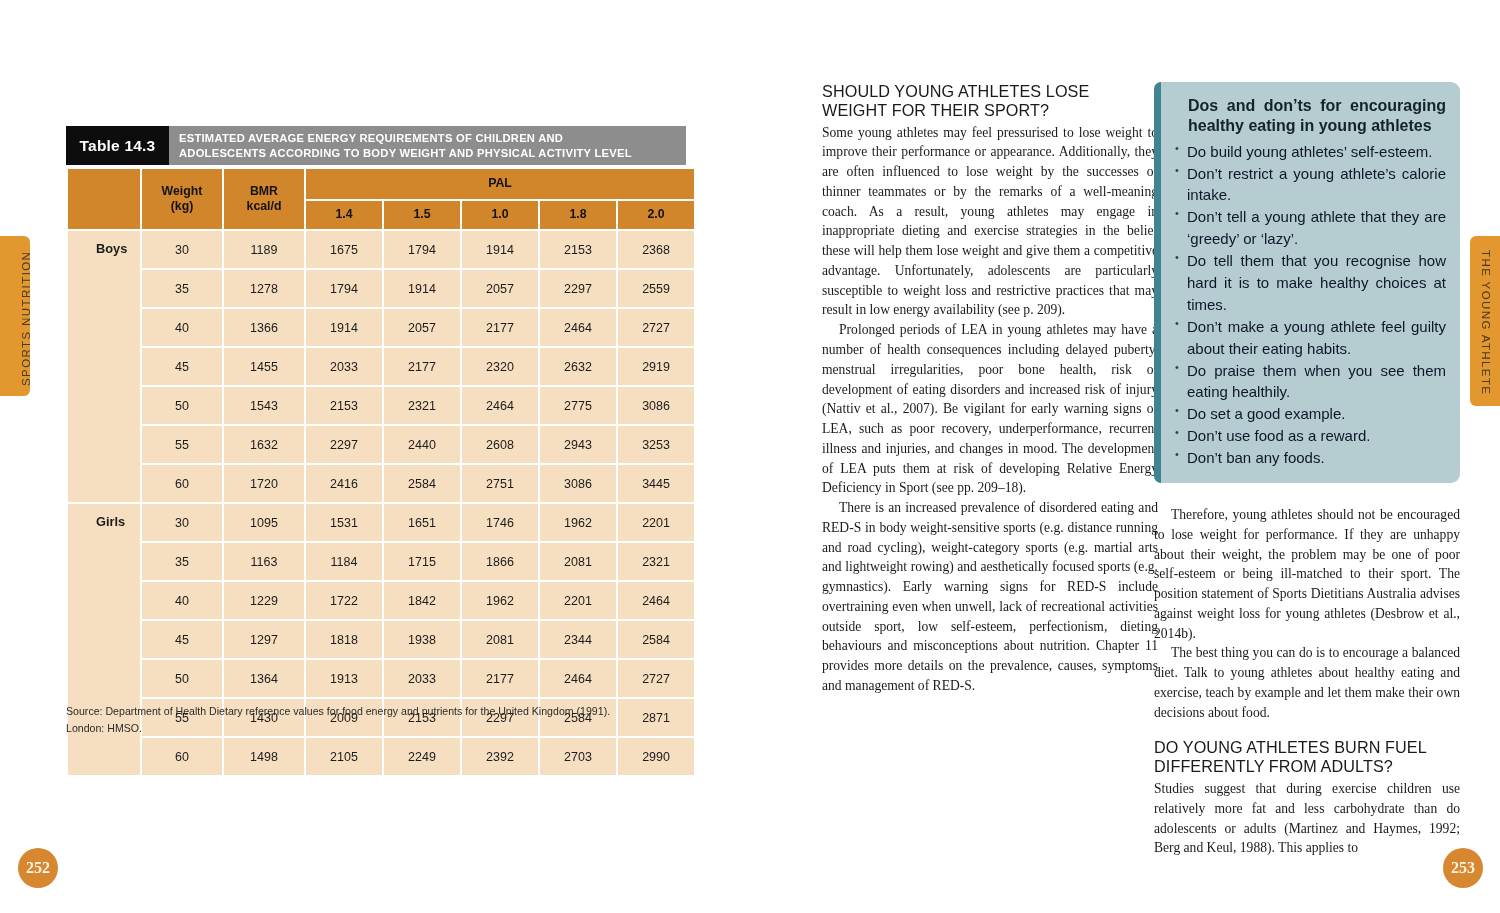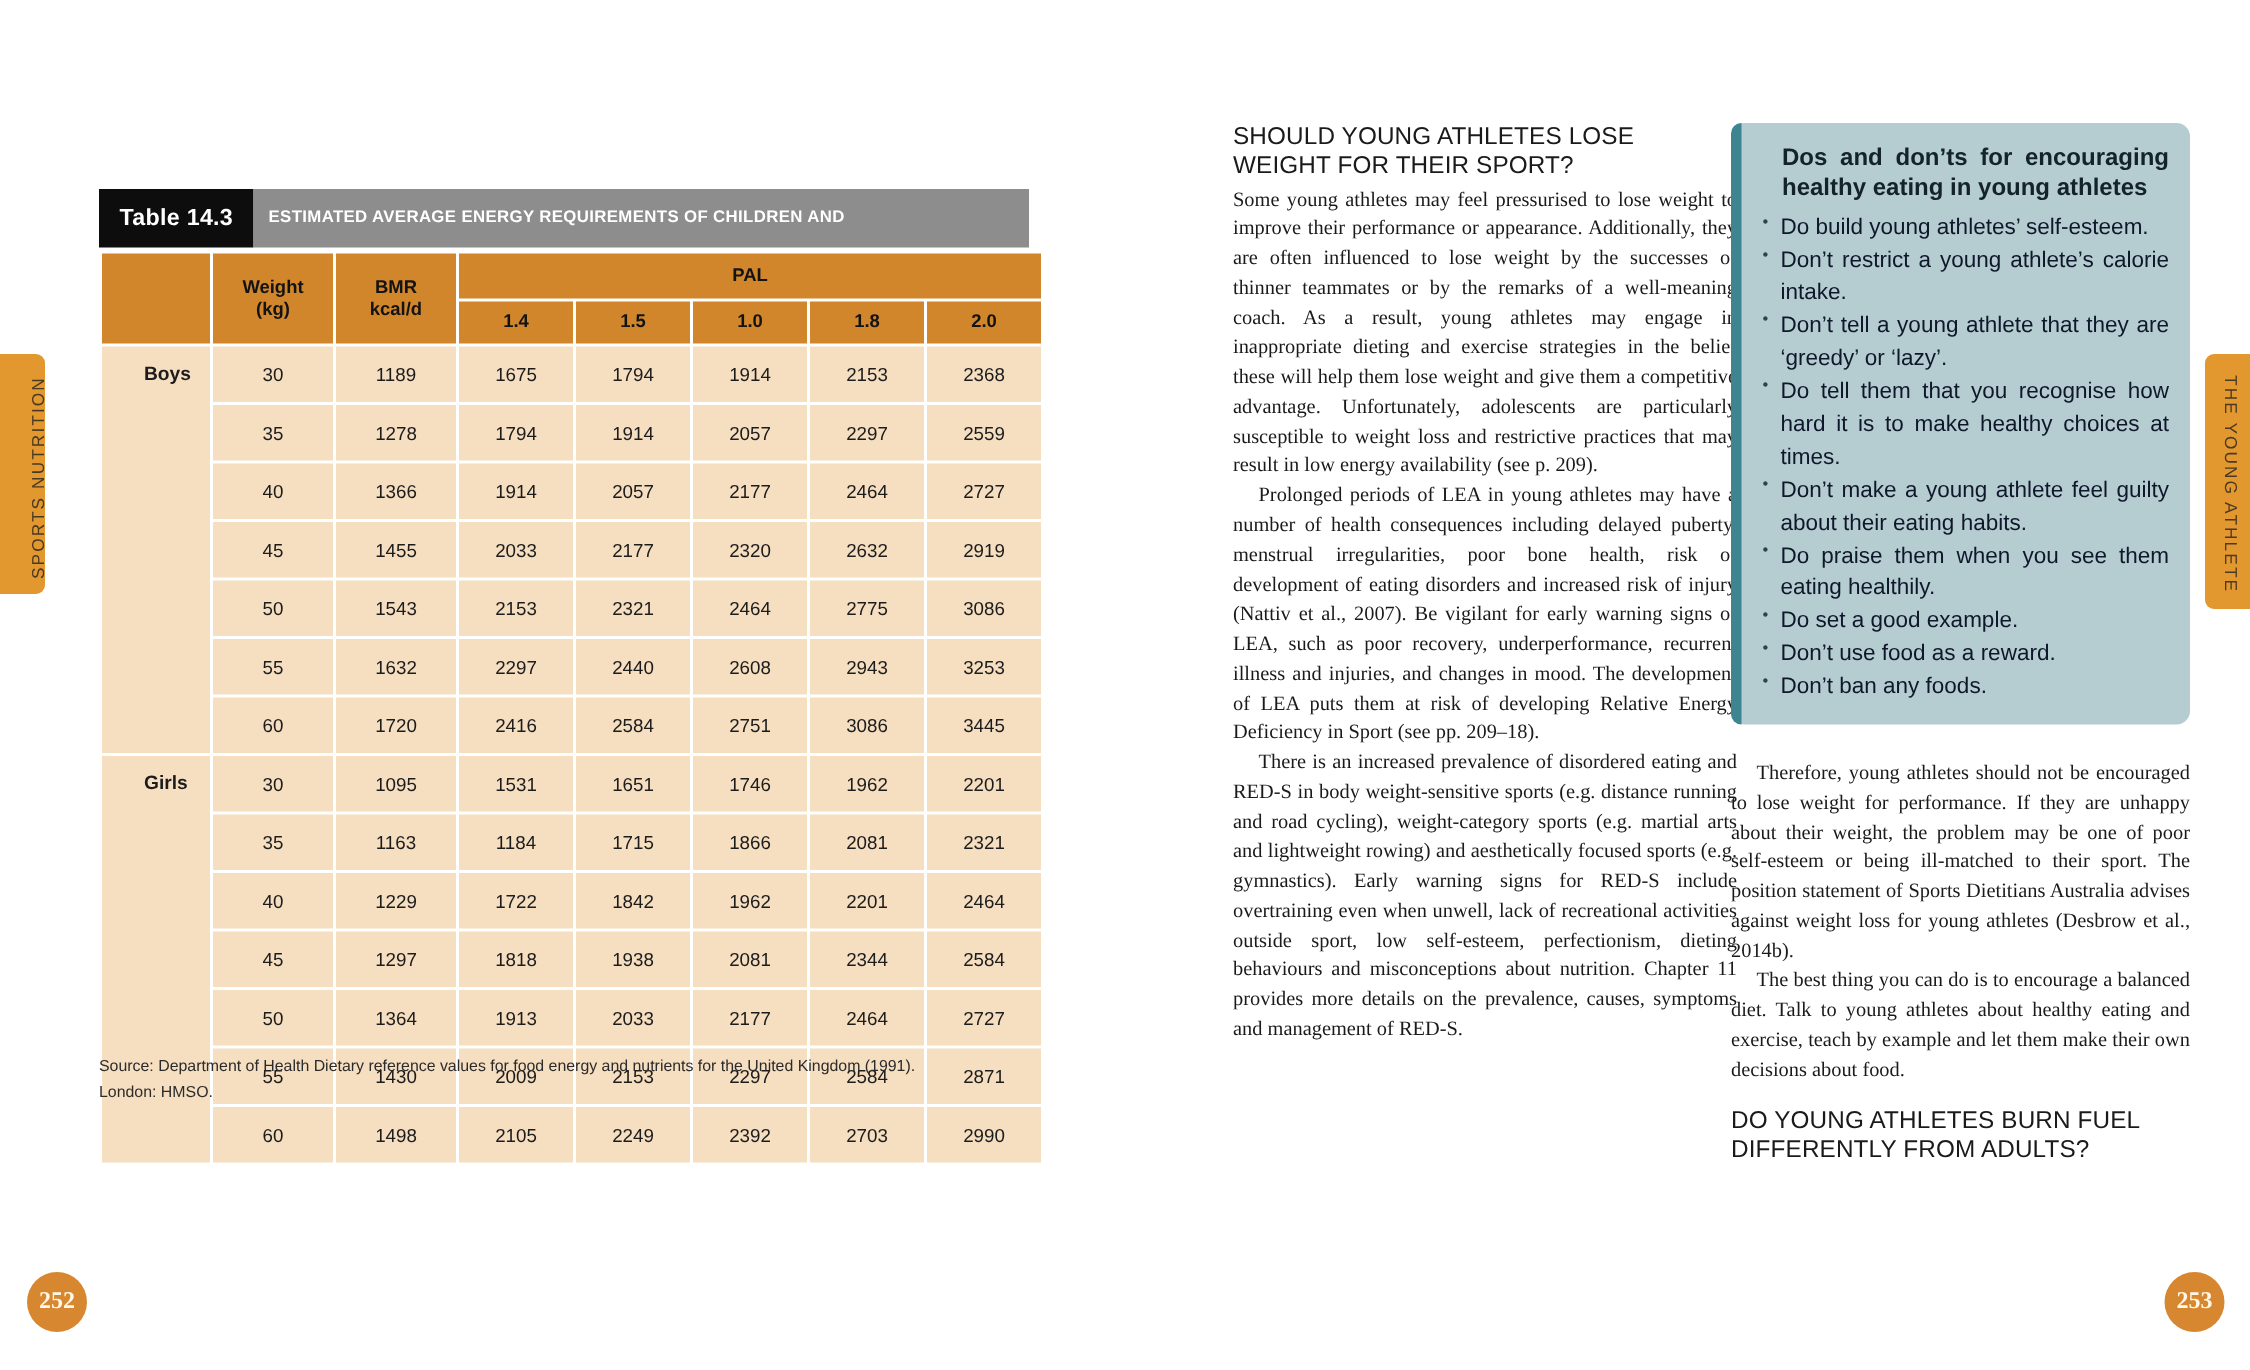--- a/index.html
+++ b/index.html
@@ -263,20 +263,21 @@
 
 <div class="page-num" id="page-num-left">252</div>
 <div class="page-num" id="page-num-right">253</div>
 
 <div id="table-block">
 
   <div class="tbl-header">
     <div class="tbl-header-num">Table 14.3</div>
     <div class="tbl-header-title">
       <span>ESTIMATED AVERAGE ENERGY REQUIREMENTS OF CHILDREN AND</span>
+      <span>ADOLESCENTS ACCORDING TO BODY WEIGHT AND PHYSICAL ACTIVITY LEVEL</span>
     </div>
   </div>
 
   <table class="data">
     <colgroup>
       <col class="col-lbl">
         <col class="col-wt">
         <col class="col-bmr">
       <col class="col-pal">
         <col class="col-pal">
@@ -472,14 +473,15 @@
         </ul>
     </div>
 
     <p class="indent">Therefore, young athletes should not be encouraged to lose weight for performance. If they are unhappy about their weight, the problem may be one of poor self-esteem or being ill-matched to their sport. The position statement of Sports Dietitians Australia advises against weight loss for young athletes (Desbrow et al., 2014b).</p>
     <p class="indent">The best thing you can do is to encourage a balanced diet. Talk to young athletes about healthy eating and exercise, teach by example and let them make their own decisions about food.</p>
 
     <h2 class="sec-head spaced">
       <span>DO YOUNG ATHLETES BURN FUEL</span><br>
       <span>DIFFERENTLY FROM ADULTS?</span>
     </h2>
+    <p>Studies suggest that during exercise children use relatively more fat and less carbohydrate than do adolescents or adults (Martinez and Haymes, 1992; Berg and Keul, 1988). This applies to</p>
   </div>
 </div>
 
 </body></html>

